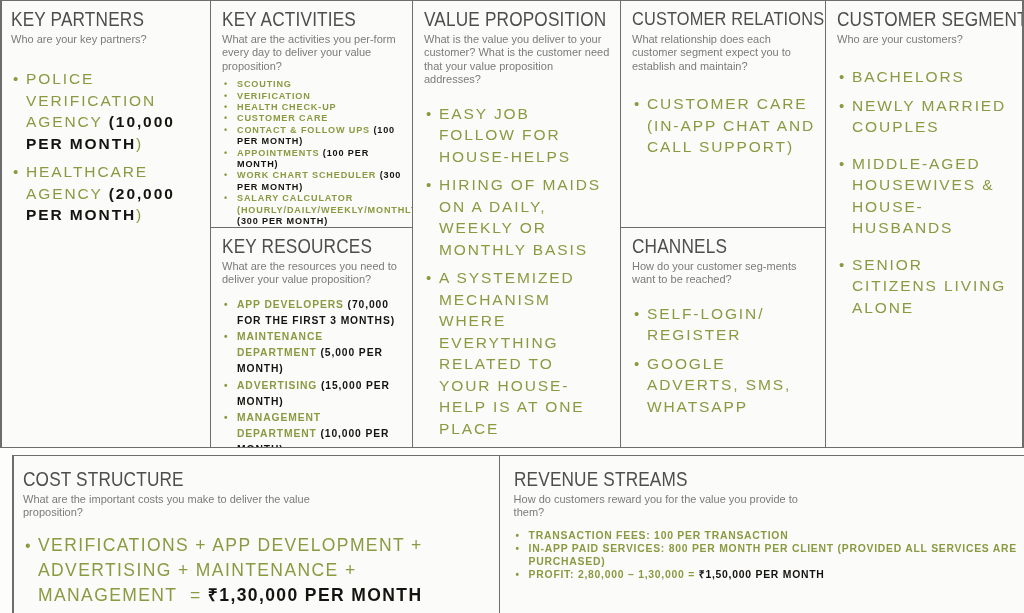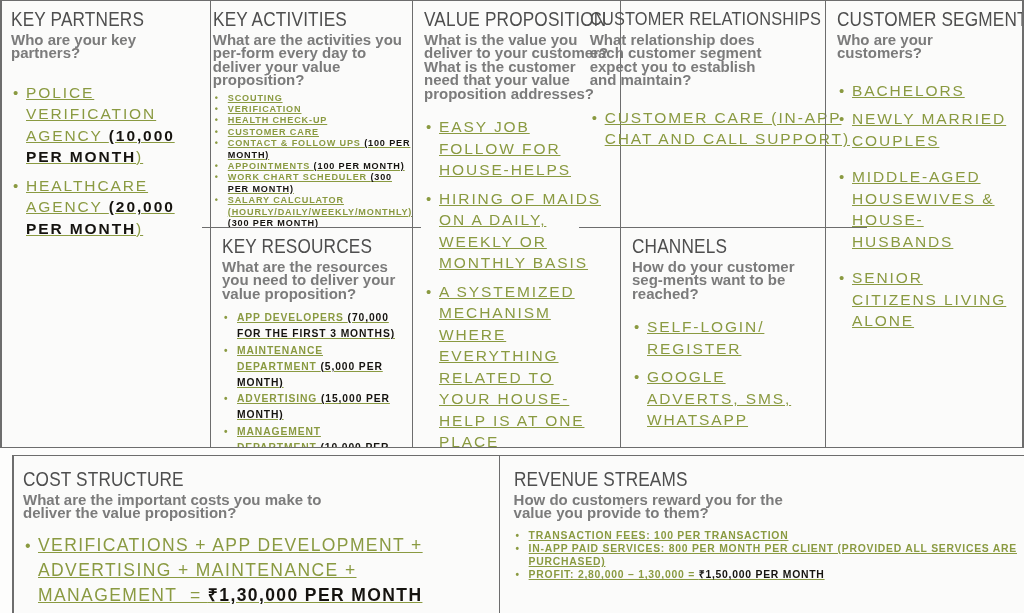--- a/index.html
+++ b/index.html
@@ -34,21 +34,21 @@
     position: absolute; left: 0; top: 0; bottom: 0; width: 2px;
     background: #6d6d6d;
   }
   .board-top::after {
     content: "";
     position: absolute; right: 0; top: 0; bottom: 0; width: 2px;
     background: #6d6d6d;
   }
 
   .col { position: relative; height: 100%; }
-  .col + .col { border-left: 1.6px solid #6d6d6d; align-items: center; }
+  .col + .col { border-left: 1.6px solid #6d6d6d; }
 
   .col-partners  { width: 210px; }
   .col-activities{ width: 202px; display: flex; flex-direction: column; }
   .col-value     { width: 208px; }
   .col-relations { width: 205px; display: flex; flex-direction: column; }
   .col-segments  { width: 197px; }
 
   .cell { position: relative; padding: 7px 9px 0 11px; overflow: hidden; }
   .cell-split-top { height: 228px; border-bottom: 1.6px solid #6d6d6d; }
   .cell-split-bot { height: 220px; }
@@ -85,37 +85,36 @@
     color: #4e4e4e;
     font-weight: 400;
     transform: scaleX(0.86);
     transform-origin: left center;
     white-space: nowrap;
     margin-bottom: 3px;
   }
   .block-title.small { font-size: 19px; }
 
   .block-prompt {
-    font-size: 15px;
+    font-size: 11px;
     line-height: 13.4px;
     color: #7b7b7b;
-    font-weight: 700;
+    font-weight: 400;
     max-width: 195px;
     margin-bottom: 6px;
   }
   .col-cost .block-prompt,
   .col-revenue .block-prompt { max-width: 300px; }
 
   
   ul.items { list-style: none; }
   ul.items > li {
     position: relative;
     padding-left: 15px;
     color: #8a9a41;
-    text-decoration: underline;
   }
   ul.items > li::before {
     content: "•";
     position: absolute;
     left: 2px; top: 0;
     color: #8a9a41;
   }
 
   
   .big-list > li {

